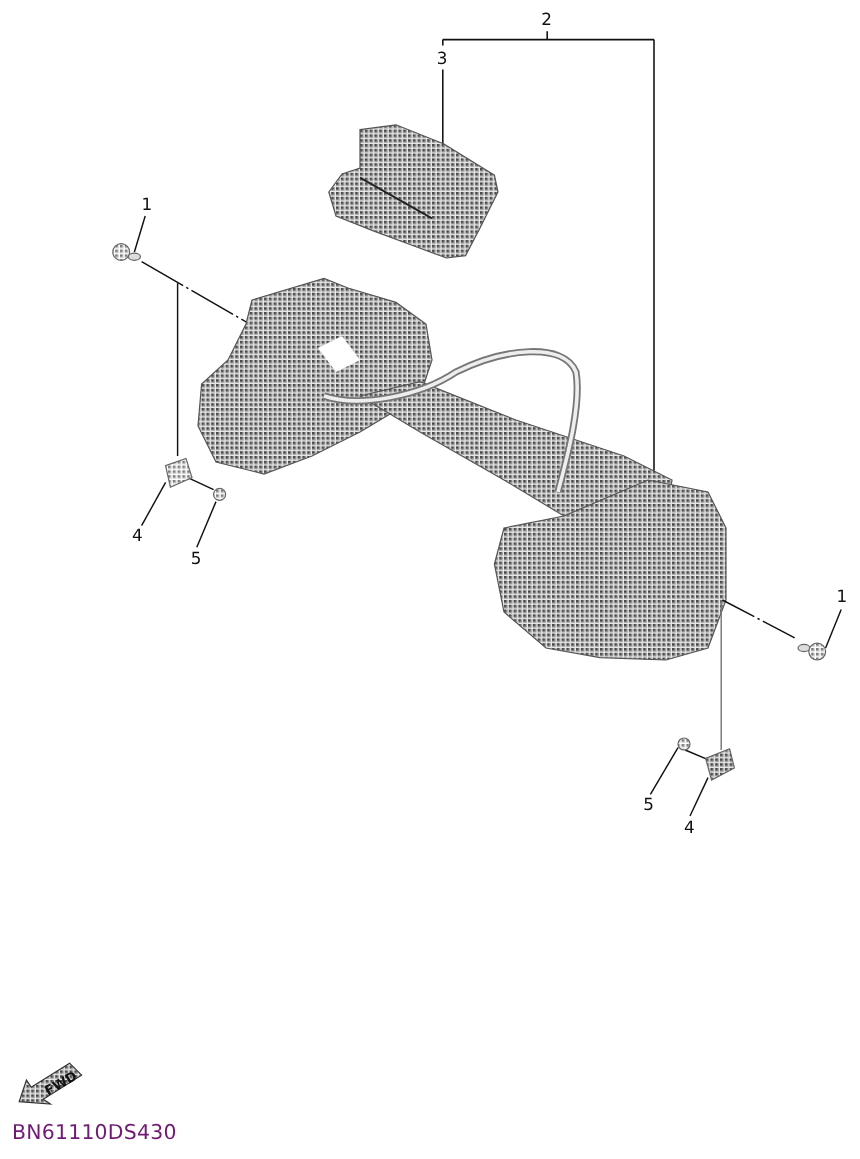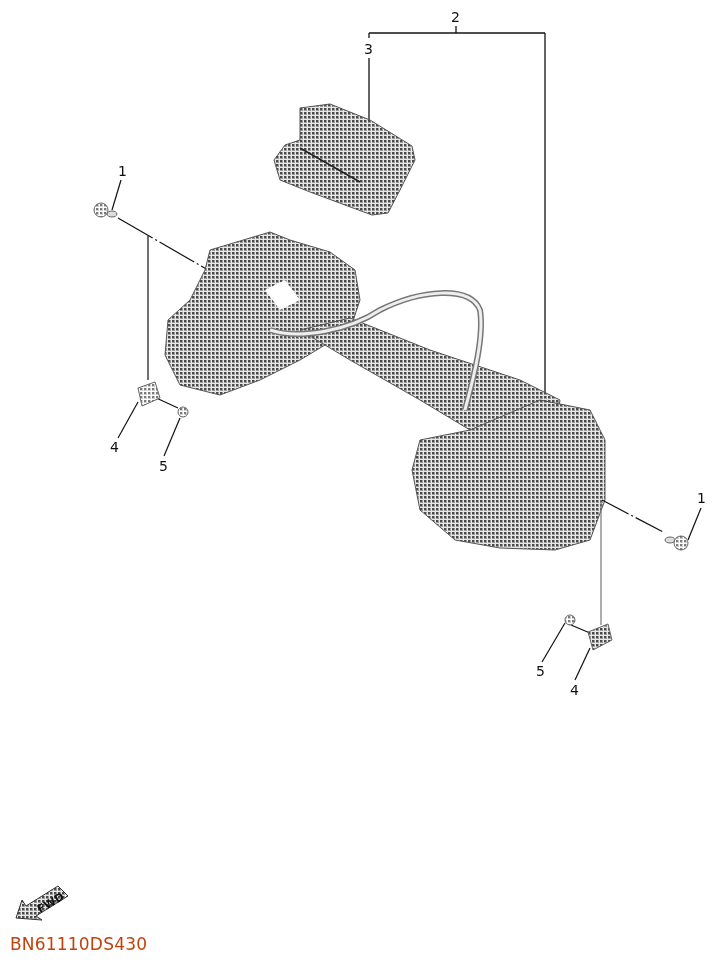--- a/index.html
+++ b/index.html
@@ -1,19 +1,19 @@
 <!DOCTYPE html>
 <html><head>
 <meta charset="utf-8">
 <style>
   html,body{margin:0;padding:0;background:#ffffff;}
   body{width:717px;height:966px;position:relative;overflow:hidden;font-family:"DejaVu Sans",sans-serif;}
   svg.art{position:absolute;left:0;top:0;}
   .callout{position:absolute;font-size:14px;color:#111;line-height:1;}
-  .code{position:absolute;left:10px;top:934px;font-size:17px;color:#c2410c;letter-spacing:0.2px;}
+  .code{position:absolute;left:10px;top:934px;font-size:17px;color:#701a75;letter-spacing:0.2px;}
   .fwd{position:absolute;left:14px;top:880px;}
 </style>
 </head>
 <body>
 
 <svg class="art" width="717" height="966" viewBox="0 0 717 966">
   <defs>
     <pattern id="dots" width="4" height="4" patternUnits="userSpaceOnUse">
       <rect width="4" height="4" fill="#9a9a9a"></rect>
       <rect x="0" y="0" width="2" height="2" fill="#4a4a4a"></rect>

